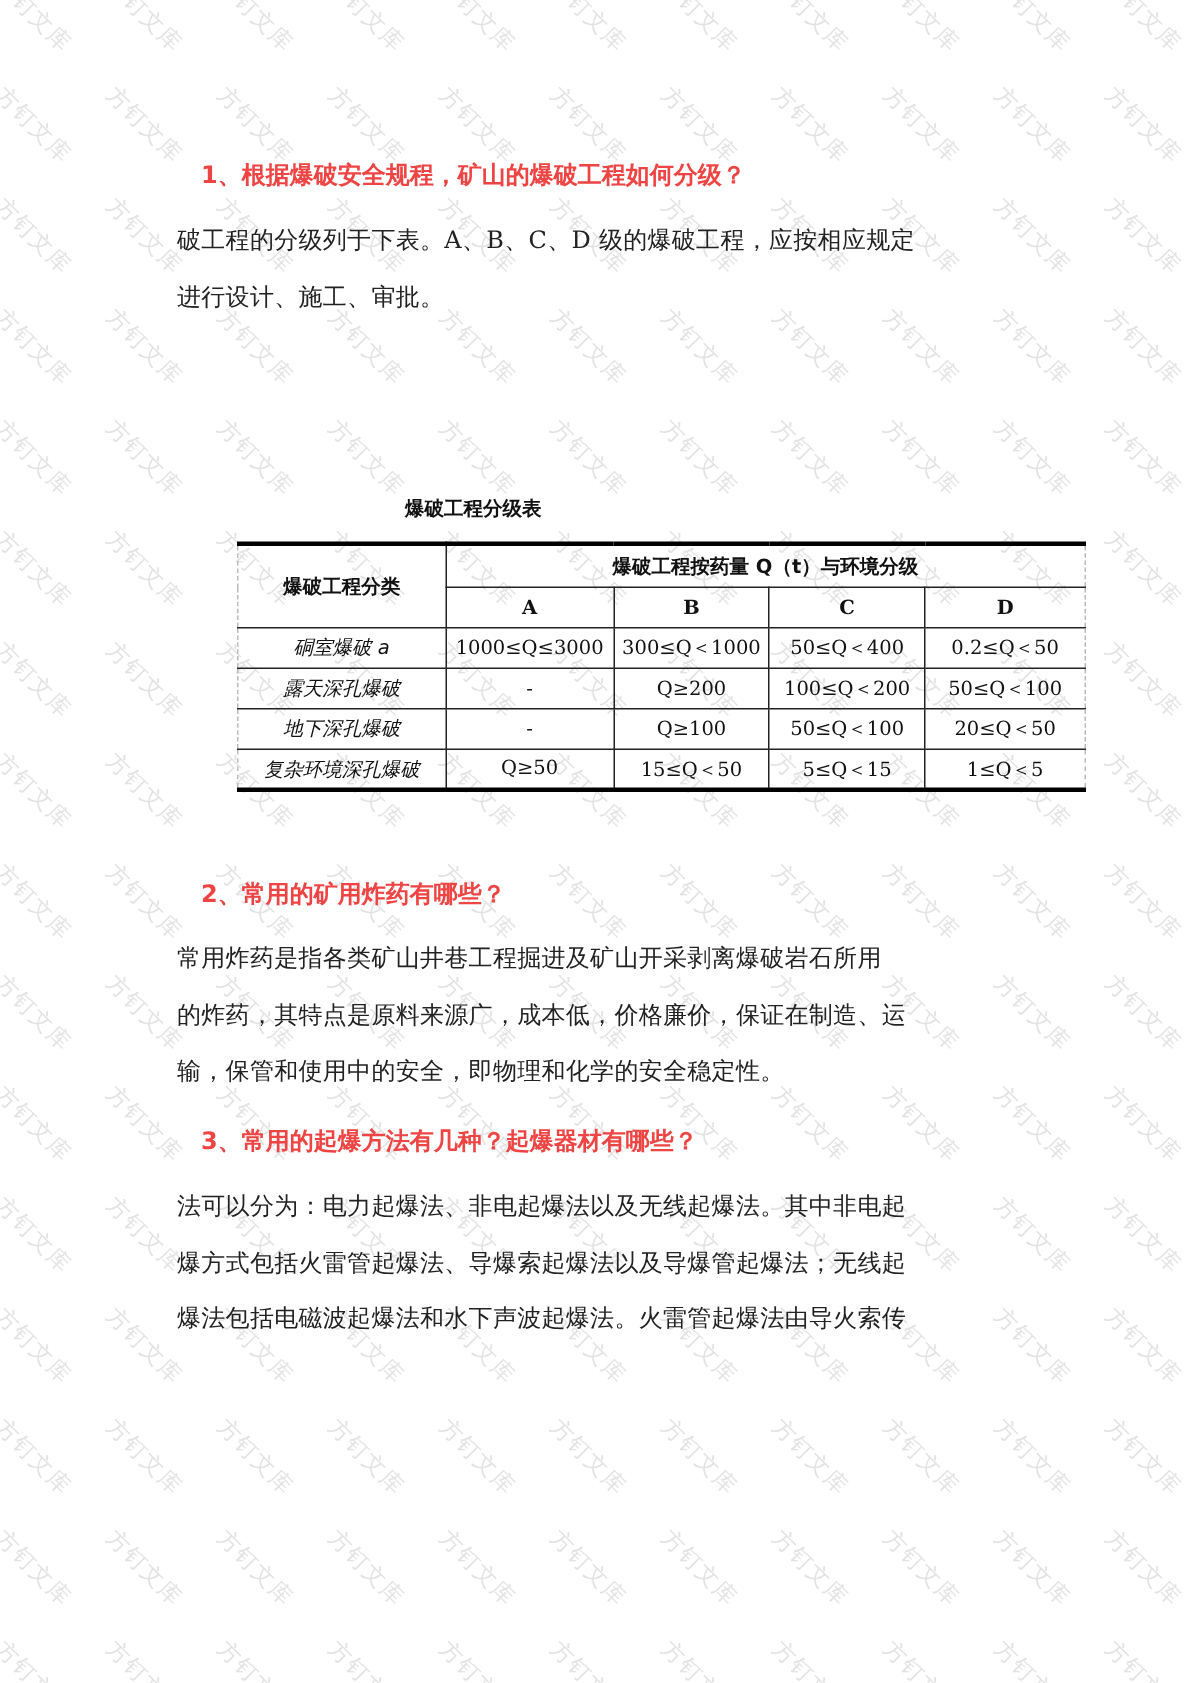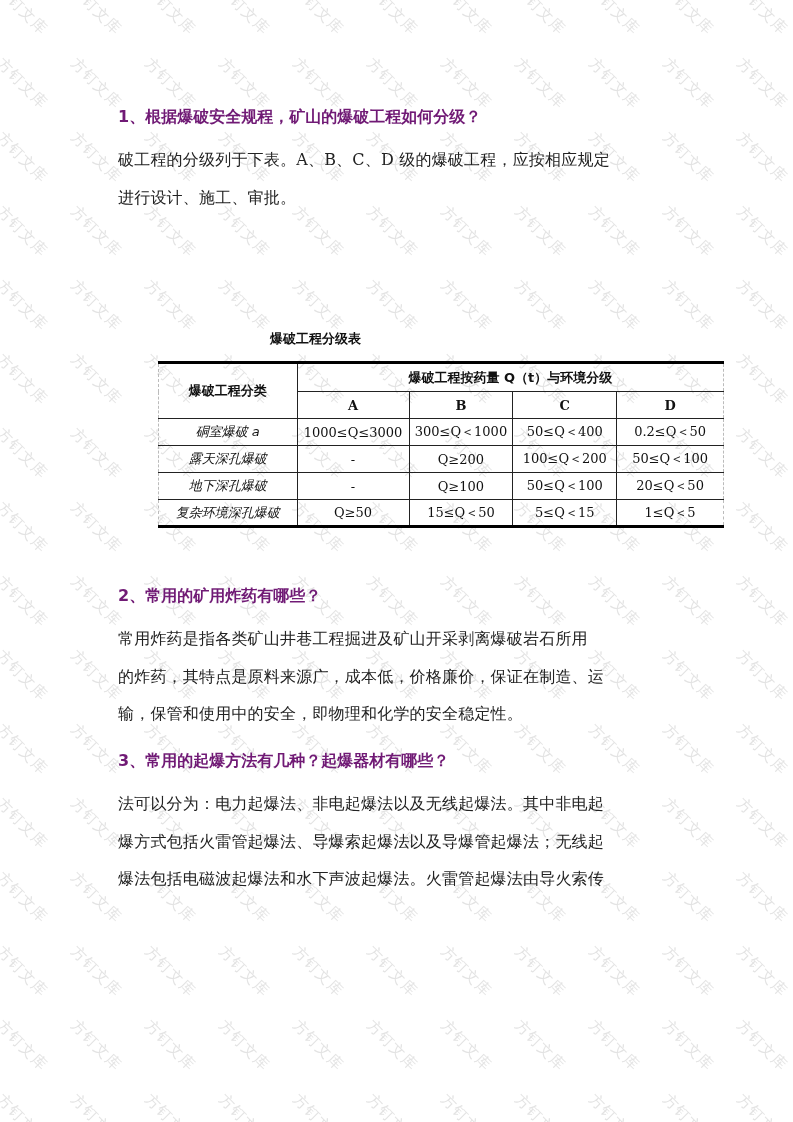--- a/index.html
+++ b/index.html
@@ -10,22 +10,22 @@
     color: #222;
   }
   .watermark-layer { position: absolute; inset: 0; pointer-events: none; overflow: hidden; }
   .wm {
     position: absolute; font-family: "DejaVu Sans", sans-serif;
     font-size: 15px; color: #e3e3e3; transform: rotate(45deg);
     white-space: nowrap; letter-spacing: 1px;
   }
   .page { position: absolute; left: 118px; top: 0; width: 560px; }
   .heading {
-    position: absolute; left: 0; font-family: "DejaVu Sans", sans-serif;
-    font-weight: bold; font-size: 16px; color: #701a75; white-space: nowrap;
+    position: absolute; left: 16px; font-family: "DejaVu Sans", sans-serif;
+    font-weight: bold; font-size: 16px; color: #ef4444; white-space: nowrap;
   }
   .para {
     position: absolute; left: 0; width: 565px; font-size: 16px;
     line-height: 37.5px; color: #222; letter-spacing: 0.2px;
   }
   .para .line { display: block; white-space: nowrap; }
   .table-title {
     position: absolute; left: 270px; top: 330px; font-family: "DejaVu Sans", sans-serif;
     font-weight: bold; font-size: 13px; color: #111;
   }

